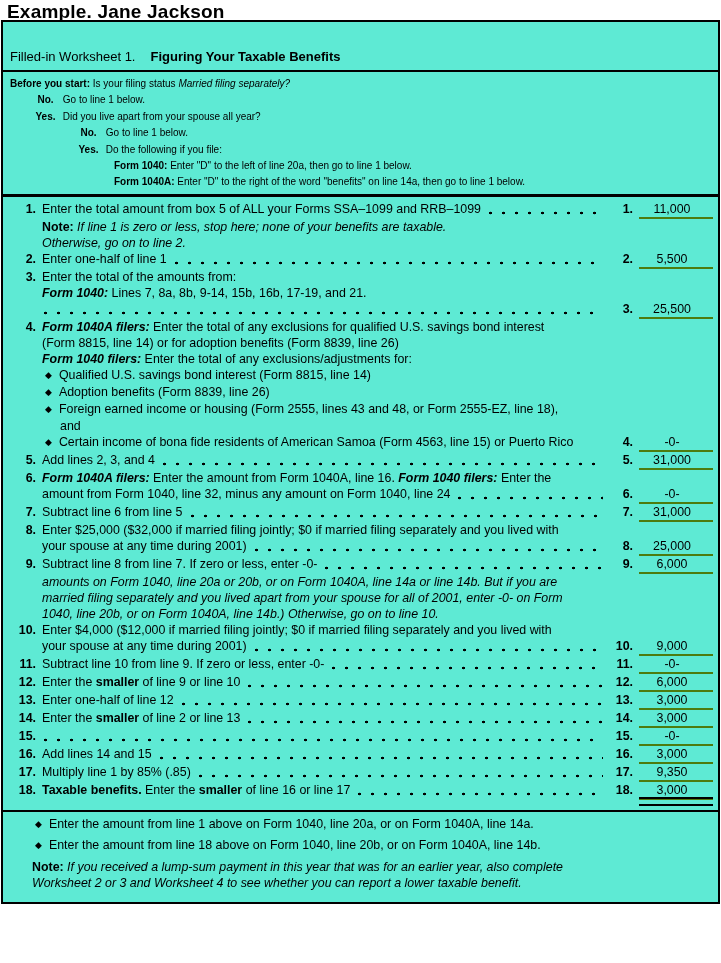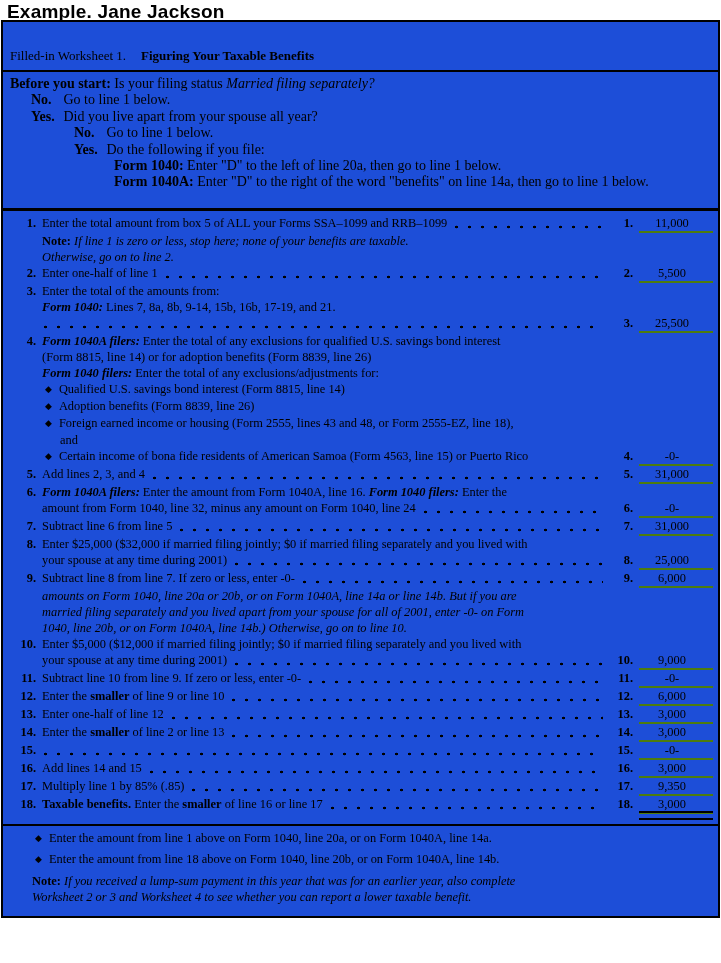--- a/index.html
+++ b/index.html
@@ -3,26 +3,26 @@
 <meta charset="utf-8">
 <style>
   * { box-sizing: border-box; }
   html,body { margin:0; padding:0; }
   body {
     width:721px; height:963px; background:#ffffff; color:#000000;
     font-family:"Liberation Sans","DejaVu Sans",sans-serif;
   }
   .page { position:relative; width:721px; height:963px; background:#fff; overflow:hidden; }
   .example-title { position:absolute; top:1px; left:7px; font-size:19px; font-weight:bold; letter-spacing:.2px; }
-  .ws-box { position:absolute; top:20px; left:1px; width:719px; border:2.5px solid #000; background:#1d4ed8;font-family:Liberation Serif, serif; }
+  .ws-box { position:absolute; top:20px; left:1px; width:719px; border:2.5px solid #000; background:#5eead4; }
 
   .ws-header { min-height:50px; border-bottom:2px solid #000; display:flex; align-items:flex-end; padding:0 6px 6px 7px; font-size:13px; }
   .ws-header .ht { font-weight:bold; margin-left:15px; }
 
-  .section-before { border-bottom:3.5px solid #000; padding:4px 6px 17px 7px; font-size:14px; }
+  .section-before { border-bottom:3.5px solid #000; padding:4px 6px 3px 7px; font-size:10px;text-align:center; }
   .section-before .row { line-height:16.4px; }
 
   .section-body { border-bottom:2.5px solid #000; padding:4px 5px 10px 7px; font-size:12.4px; }
   .section-body .row { line-height:16px; }
   .section-body .txt { margin-left:6px; }
 
   .section-footer { padding:4px 6px 11px 29px; font-size:12.4px; }
   .section-footer .row { line-height:16px; }
   .section-footer .row.brow { margin-bottom:4.5px; }
 
@@ -210,21 +210,21 @@
         <div class="row">
           <span class="num"></span>
           <span class="txt"><span class="s-i">married filing separately and you lived apart from your spouse for all of 2001, enter -0- on Form</span></span>
         </div>
         <div class="row">
           <span class="num"></span>
           <span class="txt"><span class="s-i">1040, line 20b, or on Form 1040A, line 14b.) Otherwise, go on to line 10.</span></span>
         </div>
         <div class="row">
           <span class="num">10.</span>
-          <span class="txt"><span>Enter $5,000 ($12,000 if married filing jointly; $0 if married filing separately and you lived with</span></span>
+          <span class="txt"><span>Enter $4,000 ($12,000 if married filing jointly; $0 if married filing separately and you lived with</span></span>
         </div>
         <div class="row">
           <span class="num"></span>
           <span class="txt"><span>your spouse at any time during 2001)</span></span>
           <span class="leader"></span>
           <span class="amtlbl">10.</span>
           <span class="amt">9,000</span>
         </div>
         <div class="row">
           <span class="num">11.</span>

